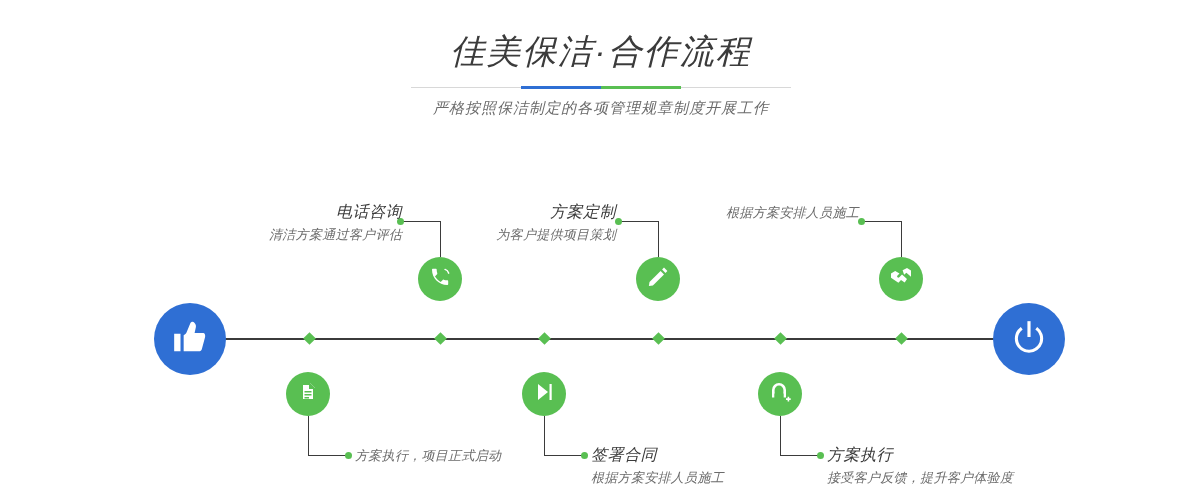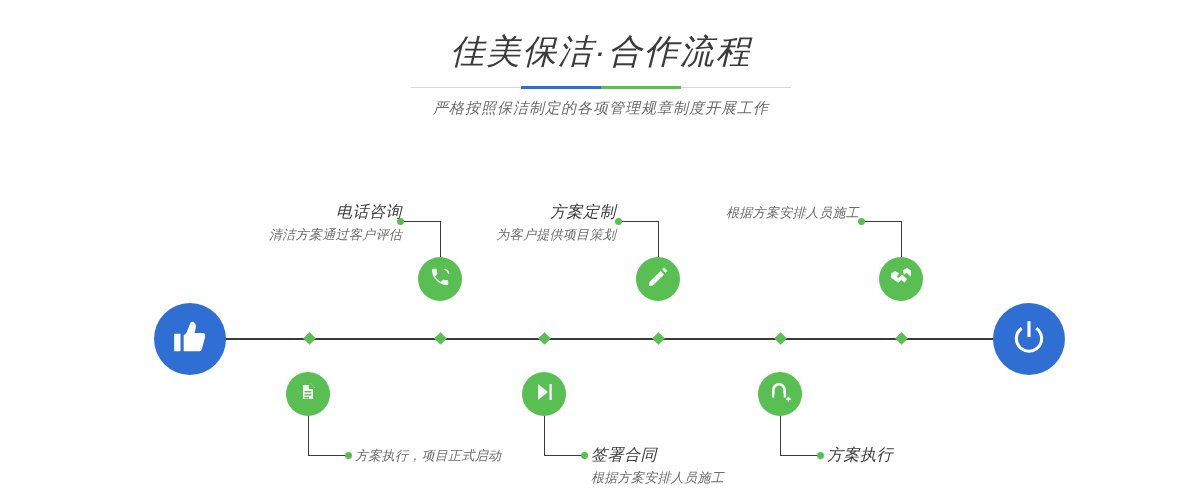--- a/index.html
+++ b/index.html
@@ -289,16 +289,17 @@
           <path d="M4 12.6h2.3v5H4zM15.7 12.6H18v5h-2.3z"></path>
           <path d="M19.6 16.8h1.6v1.5h1.5v1.6h-1.5v1.6h-1.6v-1.6H18v-1.6h1.6z"></path>
         </svg>
       </span>
     </div>
     <div class="connector conn-v" style="left:780px; top:400px; height:39px;"></div>
     <div class="connector conn-h" style="left:780px; top:439px; width:40px;"></div>
     <div class="tick" style="left:817px; top:436px;"></div>
     <div class="label below" style="left:827px; top:428px;">
       <div class="lab-title">方案执行</div>
+      <div class="lab-desc">接受客户反馈，提升客户体验度</div>
     </div>
 
   </div>
 </div>
 
 </body></html>

